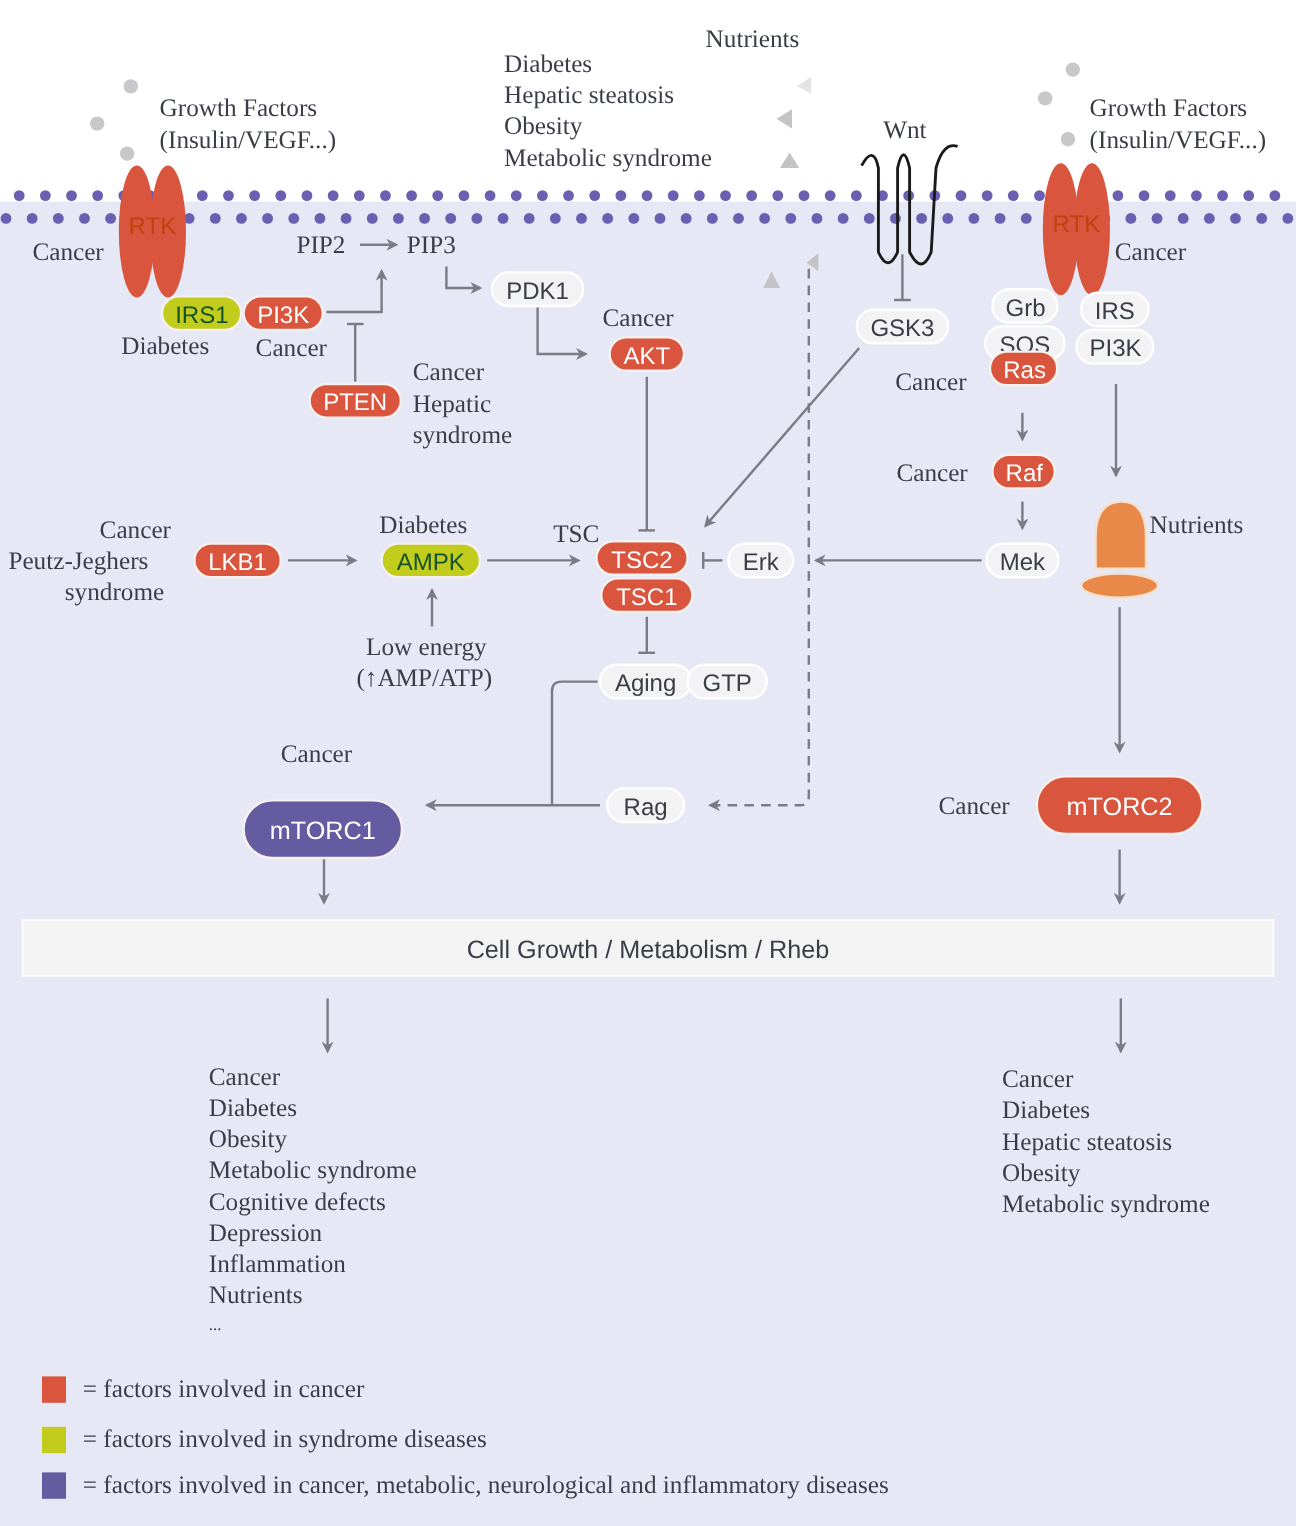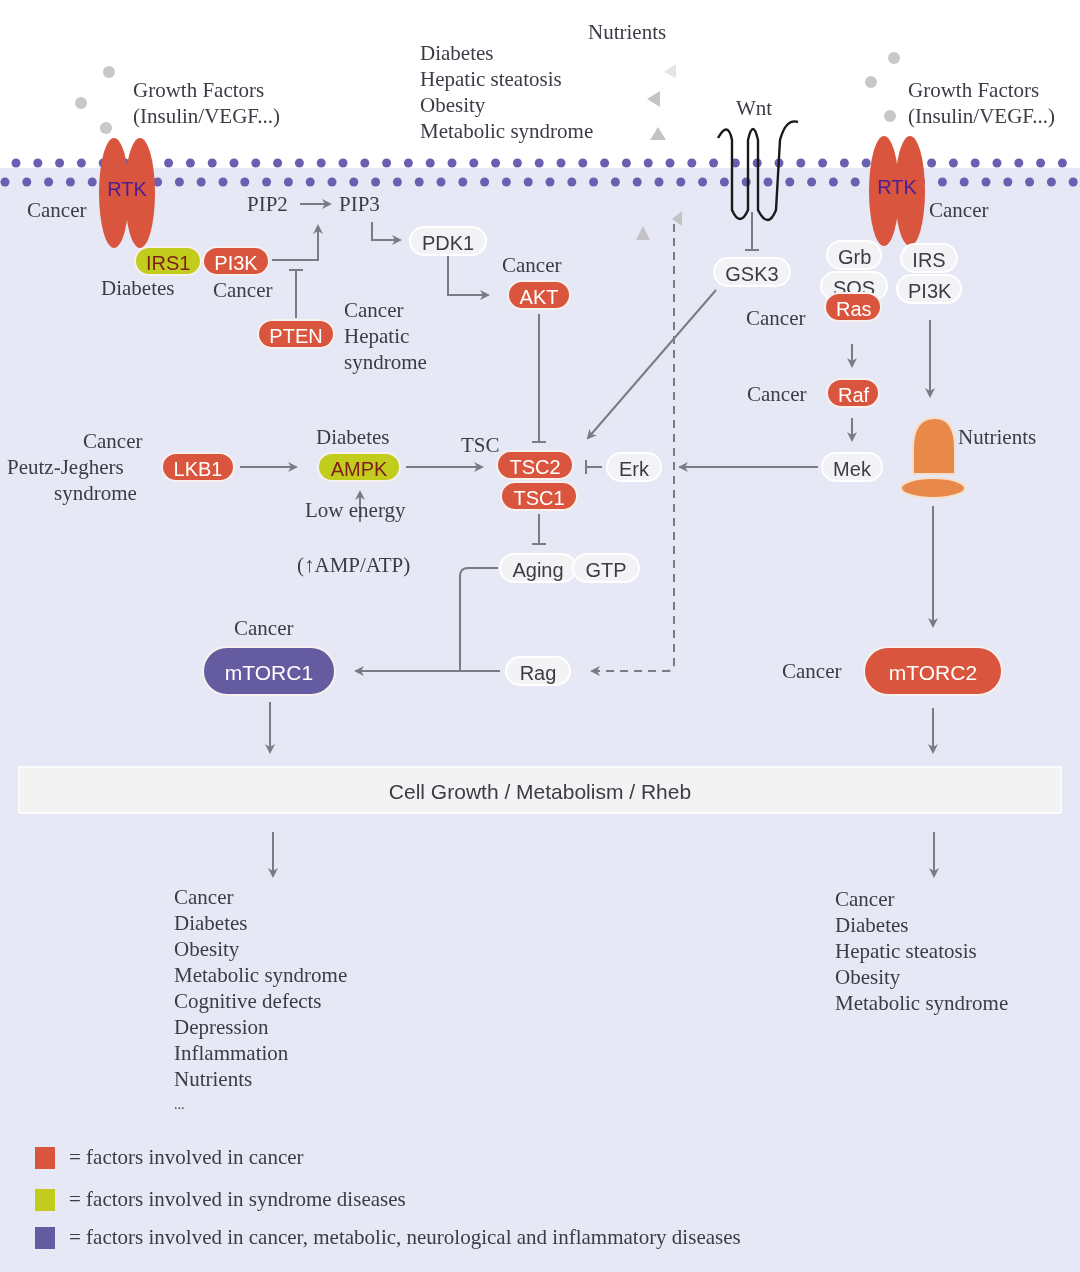--- a/index.html
+++ b/index.html
@@ -4,28 +4,28 @@
 <style>
   html, body { margin: 0; padding: 0; }
   body { width: 1080px; height: 1272px; position: relative; background: #ffffff; overflow: hidden;
          font-family: "Liberation Sans", "DejaVu Sans", sans-serif; color: #3a3d45; }
   #cell { position: absolute; left: 0; top: 168px; width: 1080px; height: 1104px; background: #e6e8f5; }
   svg#lines { position: absolute; left: 0; top: 0; width: 1080px; height: 1272px; }
   .t { position: absolute; font-size: 21px; line-height: 26px; white-space: nowrap; font-family: Liberation Serif, serif; }
   .pill { position: absolute; height: 30px; line-height: 30px; font-size: 20px; padding: 0 10px;
           border-radius: 15px; border: 2px solid #f6f0ee; text-align: center; box-sizing: border-box; white-space: nowrap; }
   .red { background: #d9553d; color: #ffffff; }
-  .lime { background: #c2cc1c; color: #7f1d1d; }
+  .lime { background: #c2cc1c; color: #14532d; }
   .grey { background: #f3f3f5; color: #3a3d45; border-color: #ffffff; }
   .big { height: 50px; line-height: 50px; border-radius: 25px; font-size: 21px; }
-  .purple { background: #645ba0; color: #fff; }
+  .purple { background: #645ba0; color: #fff; margin-top: 20px; }
   .rtk { position: absolute; width: 56px; height: 110px; }
   .rtk .lobe { position: absolute; top: 0; width: 30px; height: 110px; border-radius: 15px / 55px; background: #d9553d; }
   .rtk .l { left: 0; } .rtk .r { left: 26px; }
-  .rtk span { position: absolute; left: 0; width: 56px; top: 40px; text-align: center; color: #4c1d95; font-size: 20px; }
+  .rtk span { position: absolute; left: 0; width: 56px; top: 40px; text-align: center; color: #c2410c; font-size: 20px; }
   .list .t { position: static; display: block; }
   .banner { position: absolute; left: 18px; top: 766px; width: 1044px; height: 48px; background: #f3f3f4;
             border: 2px solid #fbfbfc; text-align: center; line-height: 48px; font-size: 21px; box-sizing: border-box; }
   .legend-row { position: absolute; left: 35px; height: 22px; }
   .legend-row .sw { position: absolute; left: 0; top: 0; width: 20px; height: 22px; }
   .legend-row .t { left: 34px; top: -3px; }
 </style>
 </head>
 <body>
 
@@ -233,21 +233,21 @@
 <div class="t" style="left:344px;top:297px">Cancer</div>
 <div class="t" style="left:344px;top:323px">Hepatic</div>
 <div class="t" style="left:344px;top:349px">syndrome</div>
 
 <div class="t" style="left:83px;top:428px">Cancer</div>
 <div class="t" style="left:7px;top:454px">Peutz-Jeghers</div>
 <div class="t" style="left:54px;top:480px">syndrome</div>
 <div class="pill red" style="left:161px;top:452px;width:74px">LKB1</div>
 <div class="t" style="left:316px;top:424px">Diabetes</div>
 <div class="pill lime" style="left:317px;top:452px;width:84px">AMPK</div>
-<div class="t" style="left:305px;top:497px">Low energy</div>
+<div class="t" style="left:305px;top:526px">Low energy</div>
 <div class="t" style="left:297px;top:552px">(↑AMP/ATP)</div>
 
 <div class="t" style="left:461px;top:432px">TSC</div>
 <div class="pill red" style="left:496px;top:450px;width:78px">TSC2</div>
 <div class="pill red" style="left:500px;top:481px;width:78px">TSC1</div>
 <div class="pill grey" style="left:606px;top:452px;width:56px">Erk</div>
 <div class="pill grey" style="left:499px;top:553px;width:78px">Aging</div>
 <div class="pill grey" style="left:572px;top:553px;width:68px">GTP</div>
 <div class="pill grey" style="left:505px;top:656px;width:66px">Rag</div>
 

